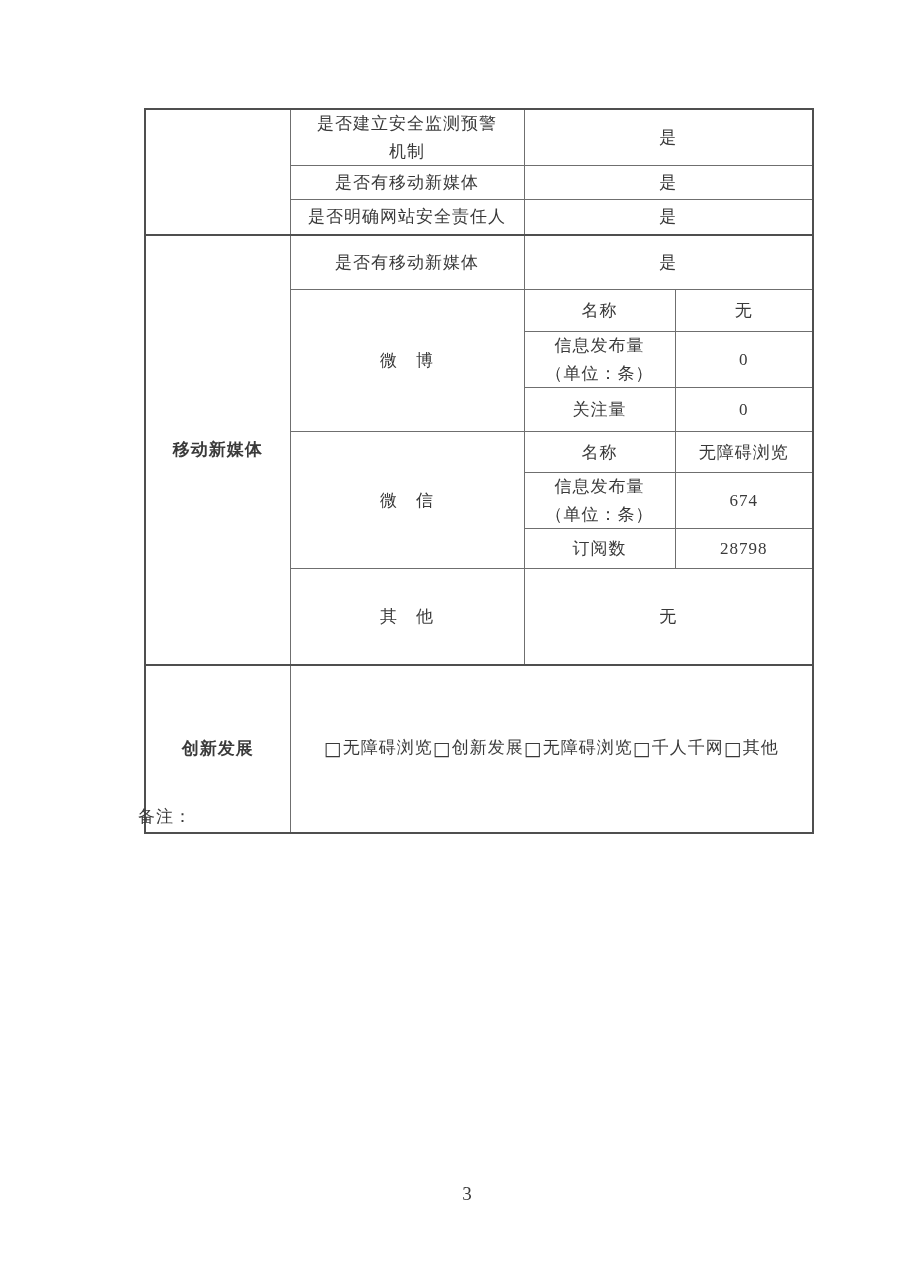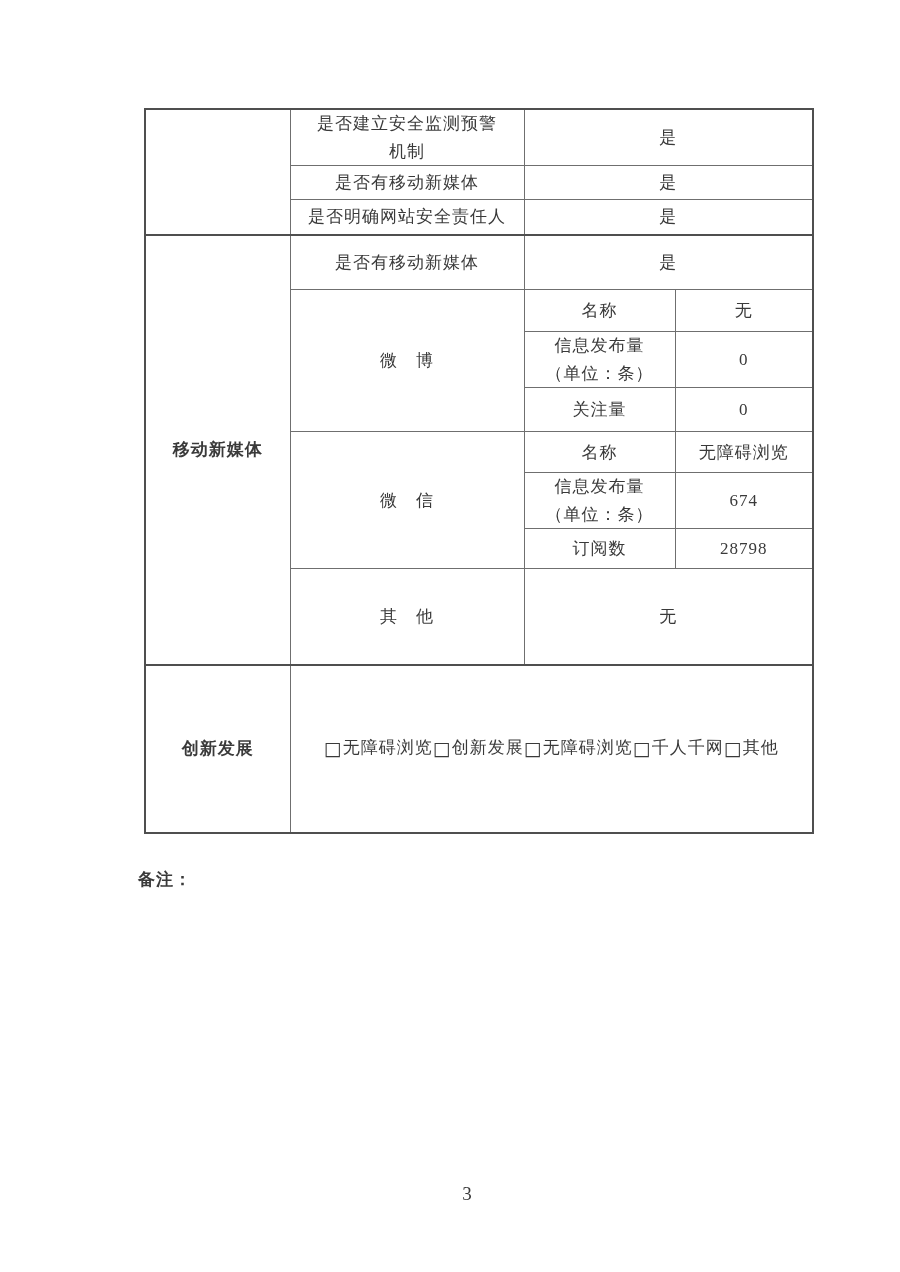--- a/index.html
+++ b/index.html
@@ -52,23 +52,23 @@
     font-family: "DejaVu Sans", sans-serif;
     font-weight: 700;
     font-size: 19px;
     vertical-align: -2px;
     letter-spacing: 0;
     margin-right: 1px;
   }
   .notes {
     position: absolute;
     left: 121px;
-    top: 868px;
+    top: 805px;
     font-size: 17px;
-    font-weight: 700;
+    font-weight: 400;
     letter-spacing: 1px;
   }
   .page-num {
     position: absolute;
     left: 0;
     top: 1183px;
     width: 900px;
     text-align: center;
     font-size: 19px;
   }

